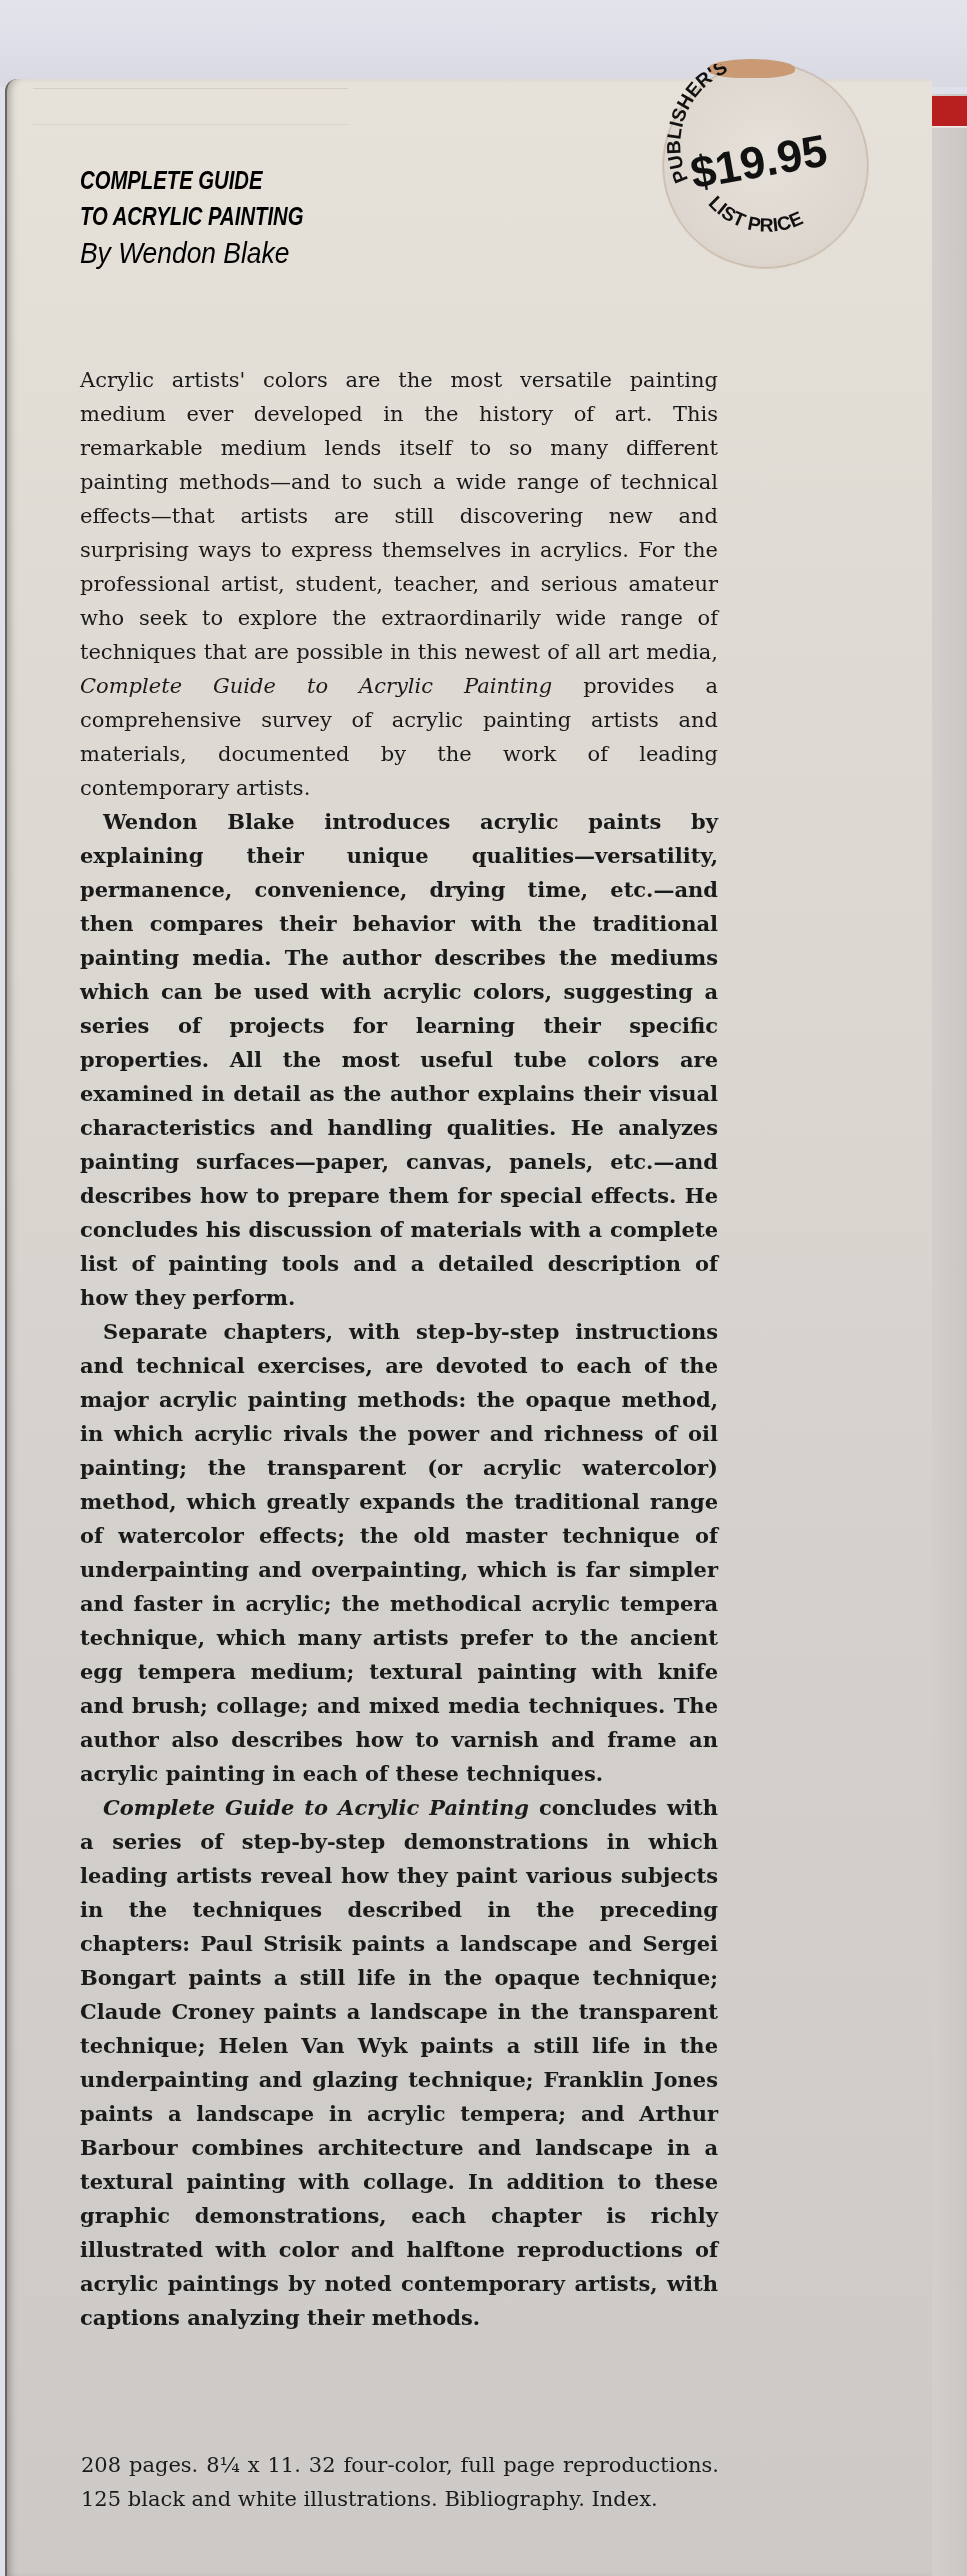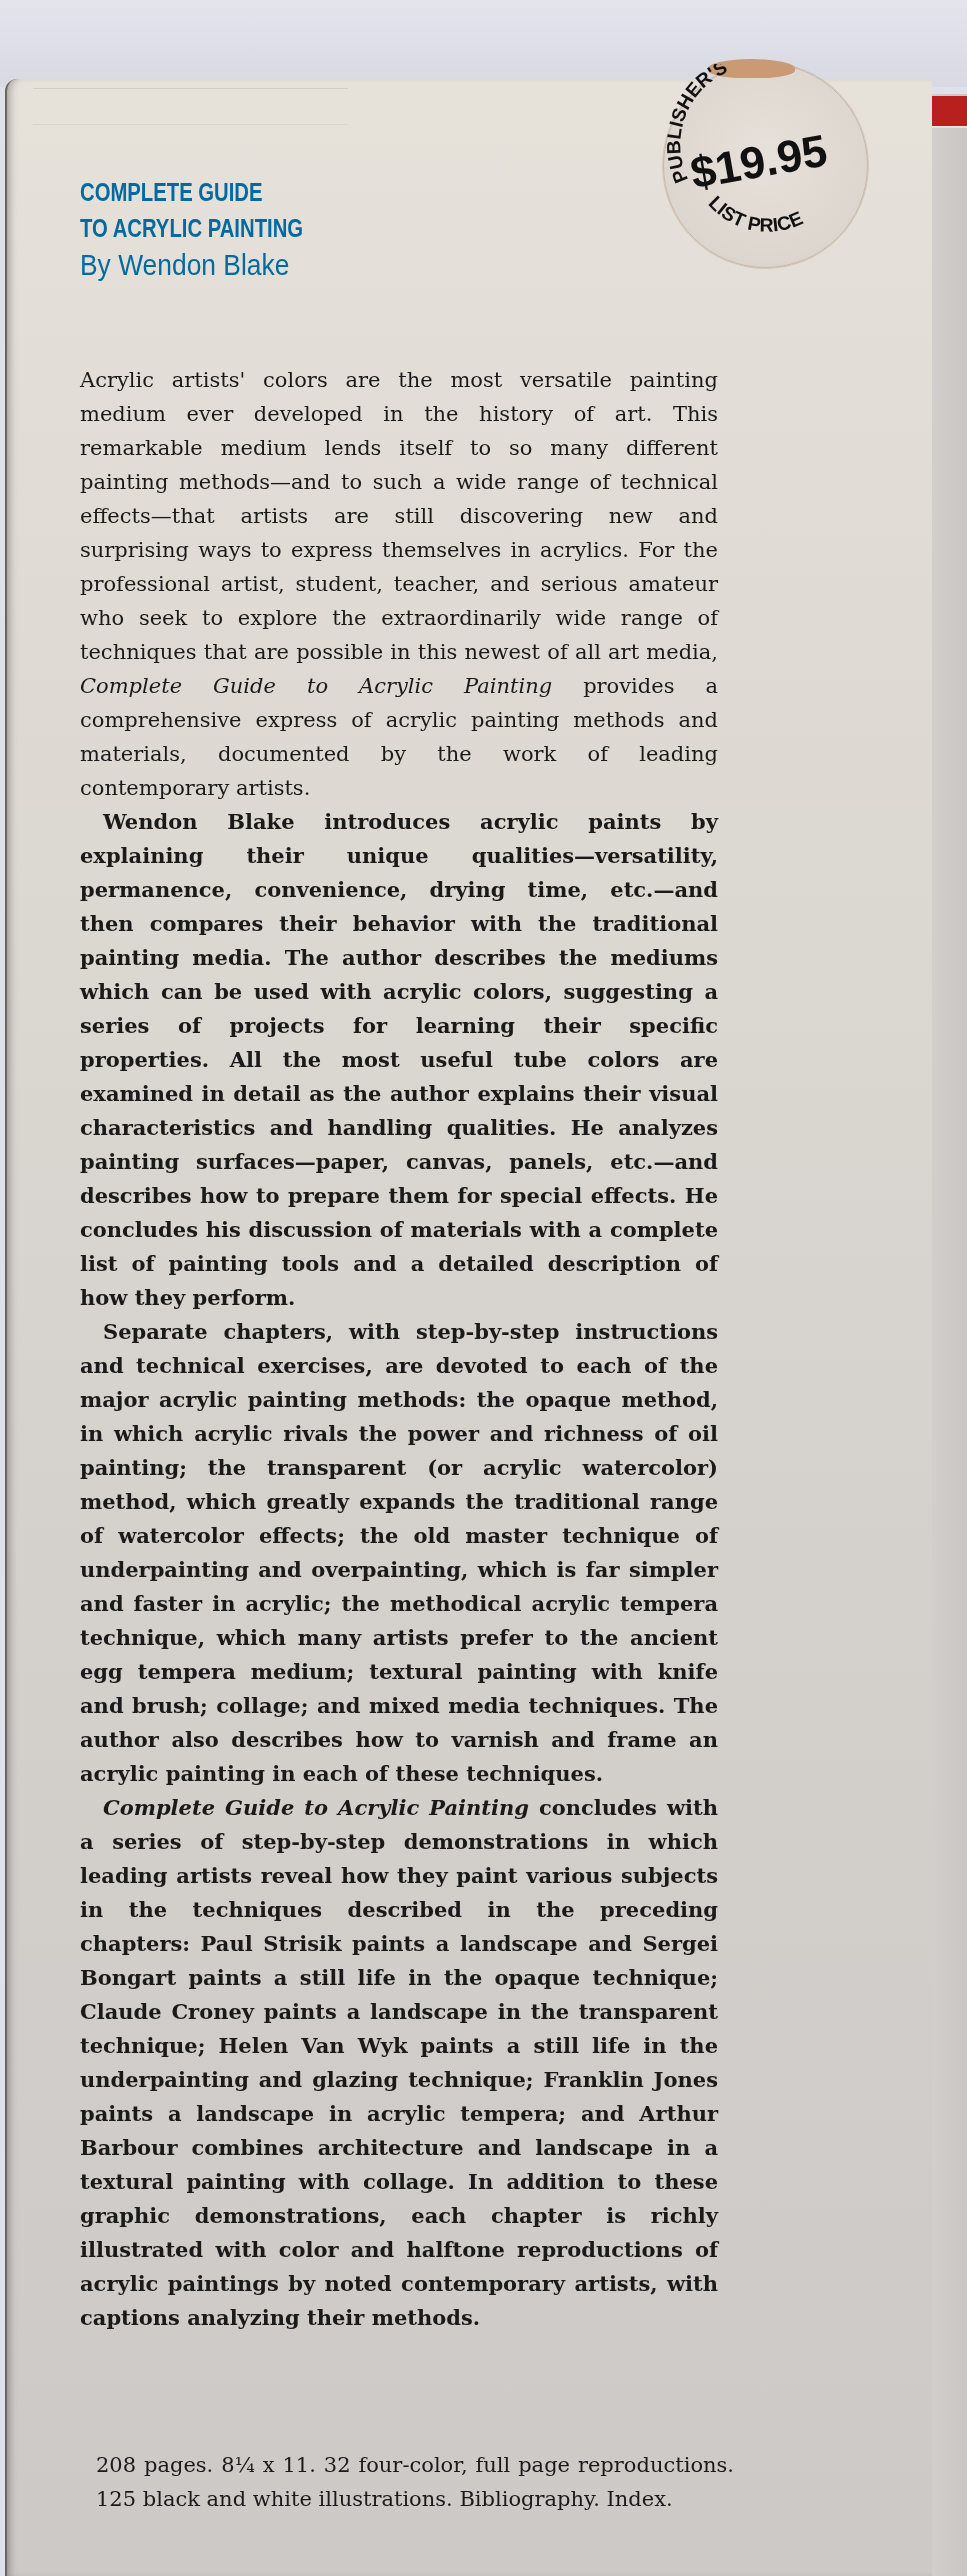--- a/index.html
+++ b/index.html
@@ -31,22 +31,23 @@
       border-radius: 12.2px 3.5px 0 0;
       box-shadow: inset 7px 0 8.7px -5.2px rgba(0,0,0,0.35);
     }
     .flap-wear {
       position: absolute; left: 26px; top: 8.7px; width: 315px; height: 35px;
       border-top: 1.7px solid #cbc5bc;
       border-bottom: 0.9px solid #d6d0c8;
       opacity: 0.7;
     }
     .title-block {
-      position: absolute; left: 80px; top: 174px;
-      color: #0369a1;
+      position: absolute; left: 80px; top: 162px;
+      color: #000000;
+      font-style: italic;
     }
     .title-line {
       font-family: "Liberation Sans", sans-serif;
       font-weight: bold;
       font-size: 26px;
       line-height: 36px;
       letter-spacing: 0px;
       transform: scaleX(0.78);
       transform-origin: left center;
       white-space: nowrap;
@@ -96,21 +97,21 @@
       font-size: 21px;
       line-height: 34px;
       color: #1a1a1a;
       text-align: justify;
       hyphens: manual;
     }
     .blurb p { margin: 0; }
     .blurb p.indent { text-indent: 23px; font-weight: bold; }
     .blurb em { font-style: italic; }
     .specs {
-      position: absolute; left: 96px; top: 2448px; width: 638px;
+      position: absolute; left: 81px; top: 2448px; width: 638px;
       font-family: "DejaVu Serif", serif;
       font-size: 21px;
       line-height: 34px;
       color: #1a1a1a;
       text-align: justify;
     }
   </style>
 </head>
 <body>
 
@@ -138,21 +139,21 @@
     <text><textPath href="#arcTop">PUBLISHER'S</textPath></text>
     <text><textPath href="#arcBottom">LIST PRICE</textPath></text>
   </svg>
   <div class="sticker-price">$19.95</div>
 </div>
 
 <div class="blurb">
   <p>
     <span>Acrylic artists' colors are the most versatile painting medium ever developed in the history of art. This remarkable medium lends itself to so many different painting methods—and to such a wide range of technical effects—that artists are still discovering new and surprising ways to express themselves in acrylics. For the professional artist, student, teacher, and serious amateur who seek to explore the extraordinarily wide range of techniques that are possible in this newest of all art media,</span>
     <em>Complete Guide to Acrylic Painting</em>
-    <span>provides a comprehensive express of acrylic painting methods and materials, documented by the work of leading contemporary artists.</span>
+    <span>provides a comprehensive survey of acrylic painting artists and materials, documented by the work of leading contemporary artists.</span>
   </p>
   <p class="indent">Wendon Blake introduces acrylic paints by explaining their unique qualities—versatility, permanence, convenience, drying time, etc.—and then compares their behavior with the traditional painting media. The author describes the mediums which can be used with acrylic colors, suggesting a series of projects for learning their specific properties. All the most useful tube colors are examined in detail as the author explains their visual characteristics and handling qualities. He analyzes painting surfaces—paper, canvas, panels, etc.—and describes how to prepare them for special effects. He concludes his discussion of materials with a complete list of painting tools and a detailed description of how they perform.</p>
   <p class="indent">Separate chapters, with step-by-step instructions and technical exercises, are devoted to each of the major acrylic painting methods: the opaque method, in which acrylic rivals the power and richness of oil painting; the transparent (or acrylic watercolor) method, which greatly expands the traditional range of watercolor effects; the old master technique of underpainting and overpainting, which is far simpler and faster in acrylic; the methodical acrylic tempera technique, which many artists prefer to the ancient egg tempera medium; textural painting with knife and brush; collage; and mixed media techniques. The author also describes how to varnish and frame an acrylic painting in each of these techniques.</p>
   <p class="indent">
     <em>Complete Guide to Acrylic Painting</em>
     <span>concludes with a series of step-by-step demonstrations in which leading artists reveal how they paint various subjects in the techniques described in the preceding chapters: Paul Strisik paints a landscape and Sergei Bongart paints a still life in the opaque technique; Claude Croney paints a landscape in the transparent technique; Helen Van Wyk paints a still life in the underpainting and glazing technique; Franklin Jones paints a landscape in acrylic tempera; and Arthur Barbour combines architecture and landscape in a textural painting with collage. In addition to these graphic demonstrations, each chapter is richly illustrated with color and halftone reproductions of acrylic paintings by noted contemporary artists, with captions analyzing their methods.</span>
   </p>
 </div>
 
 <div class="specs">208 pages. 8¼ x 11. 32 four-color, full page reproductions. 125 black and white illustrations. Bibliography. Index.</div>

